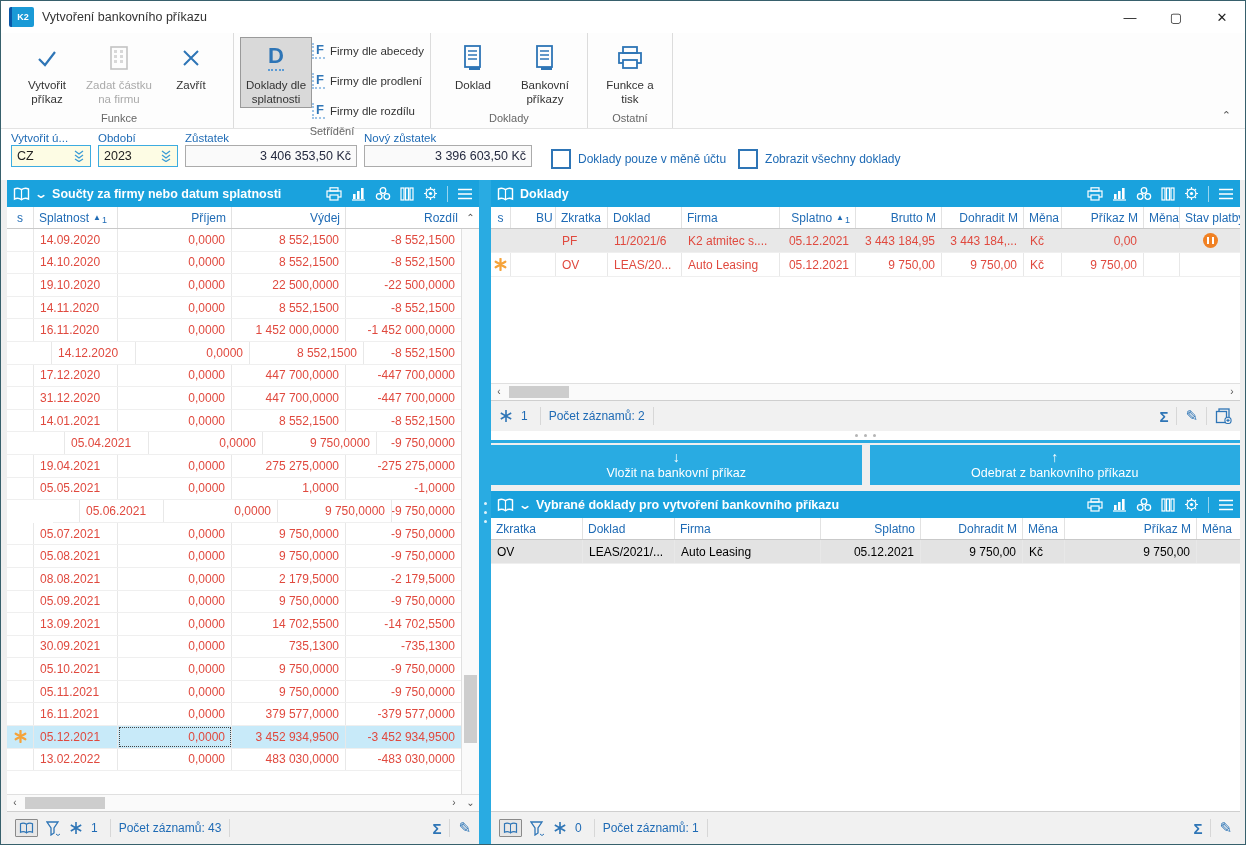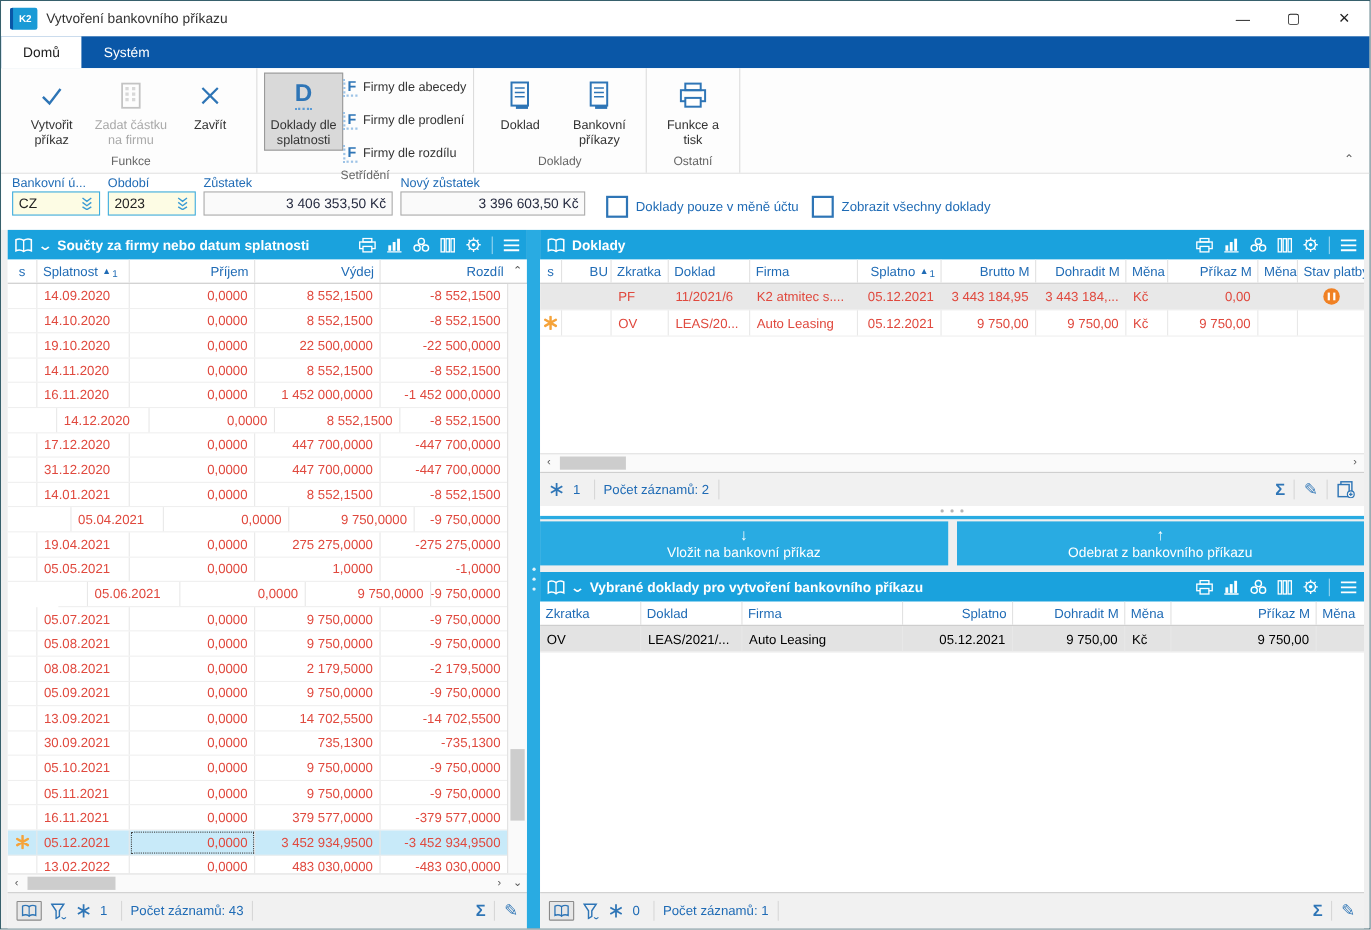--- a/index.html
+++ b/index.html
@@ -151,24 +151,20 @@
   <div class="titlebar">
     <div class="logo">K2</div>
     <div class="title-text">Vytvoření bankovního příkazu</div>
     <div class="win-controls">
       <div class="win-btn">—</div>
       <div class="win-btn">▢</div>
       <div class="win-btn">✕</div>
     </div>
   </div>
 
-  <div class="tabband">
-    <div class="tab active">Domů</div>
-    <div class="tab">Systém</div>
-  </div>
 
   <div class="toolbar">
     <div class="rgroup" style="padding-left:4px;">
       <div class="rgroup-body">
         <div class="bigbtn">
           <span class="bicon">
             <svg width="26" height="26" viewBox="0 0 26 26">
                 <polyline points="5,14 11,20 21,7" fill="none" stroke="#2e75b6" stroke-width="2.2"></polyline>
               </svg>
           </span>
@@ -260,21 +256,21 @@
           <span>Funkce a tisk</span>
         </div>
       </div>
       <div class="rgroup-label">Ostatní</div>
     </div>
     <span class="collapse-chevron">⌃</span>
   </div>
 
   <div class="filters">
     <div class="field">
-      <span class="field-label">Bankovní ú...</span>
+      <span class="field-label">Vytvořit ú...</span>
       <div class="input dd">
         <span>CZ</span>
         <span>
           <svg width="11" height="12" viewBox="0 0 11 12">
               <path d="M1 1l4 3 4-3M1 5l4 3 4-3M1 9l4 2.5L9 9" fill="none" stroke="#3a9bd5" stroke-width="1.3"></path>
             </svg>
         </span>
       </div>
     </div>
     <div class="field">

